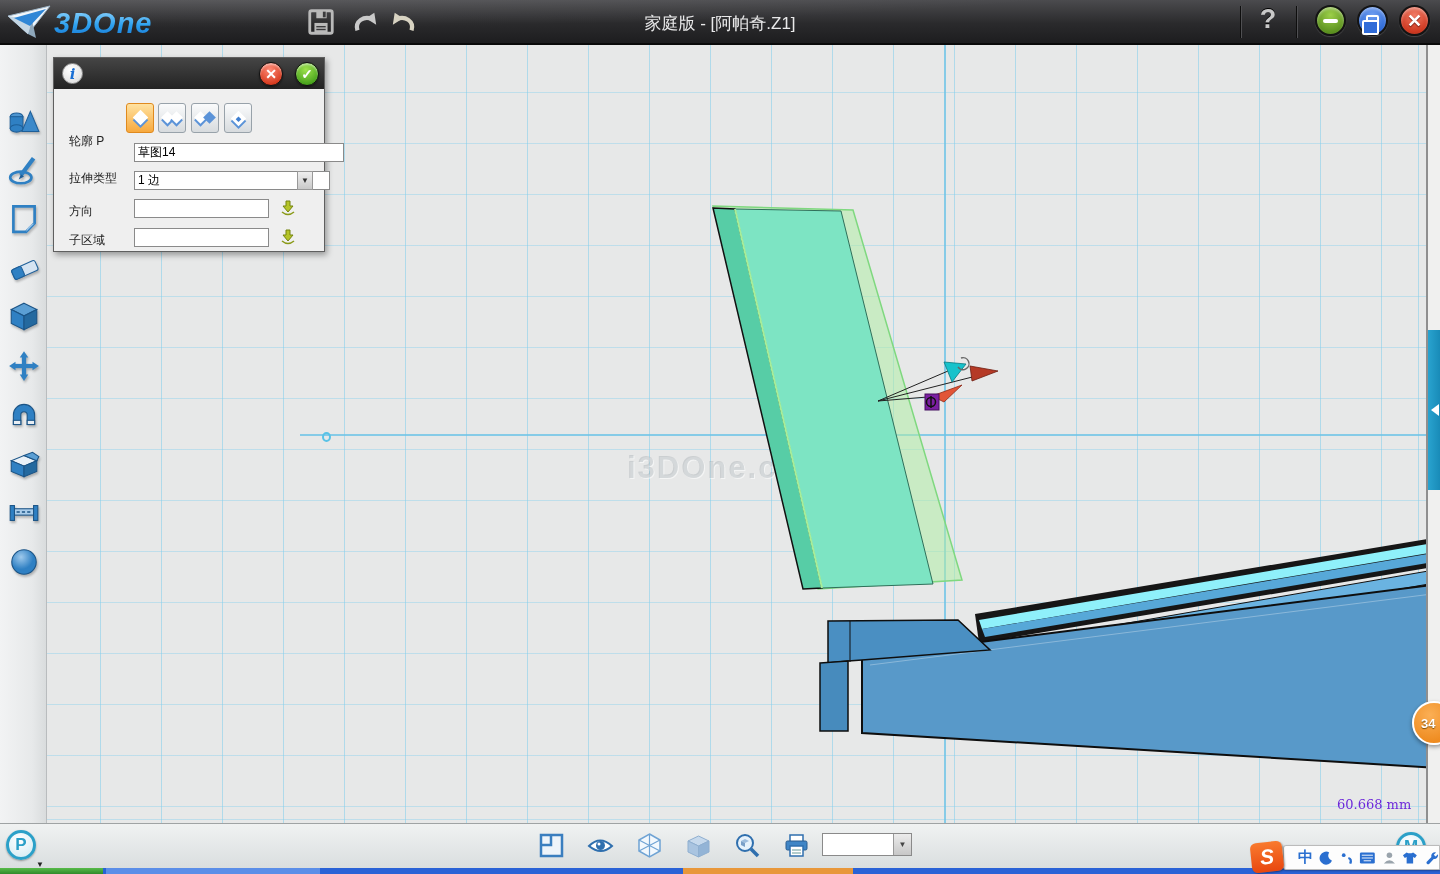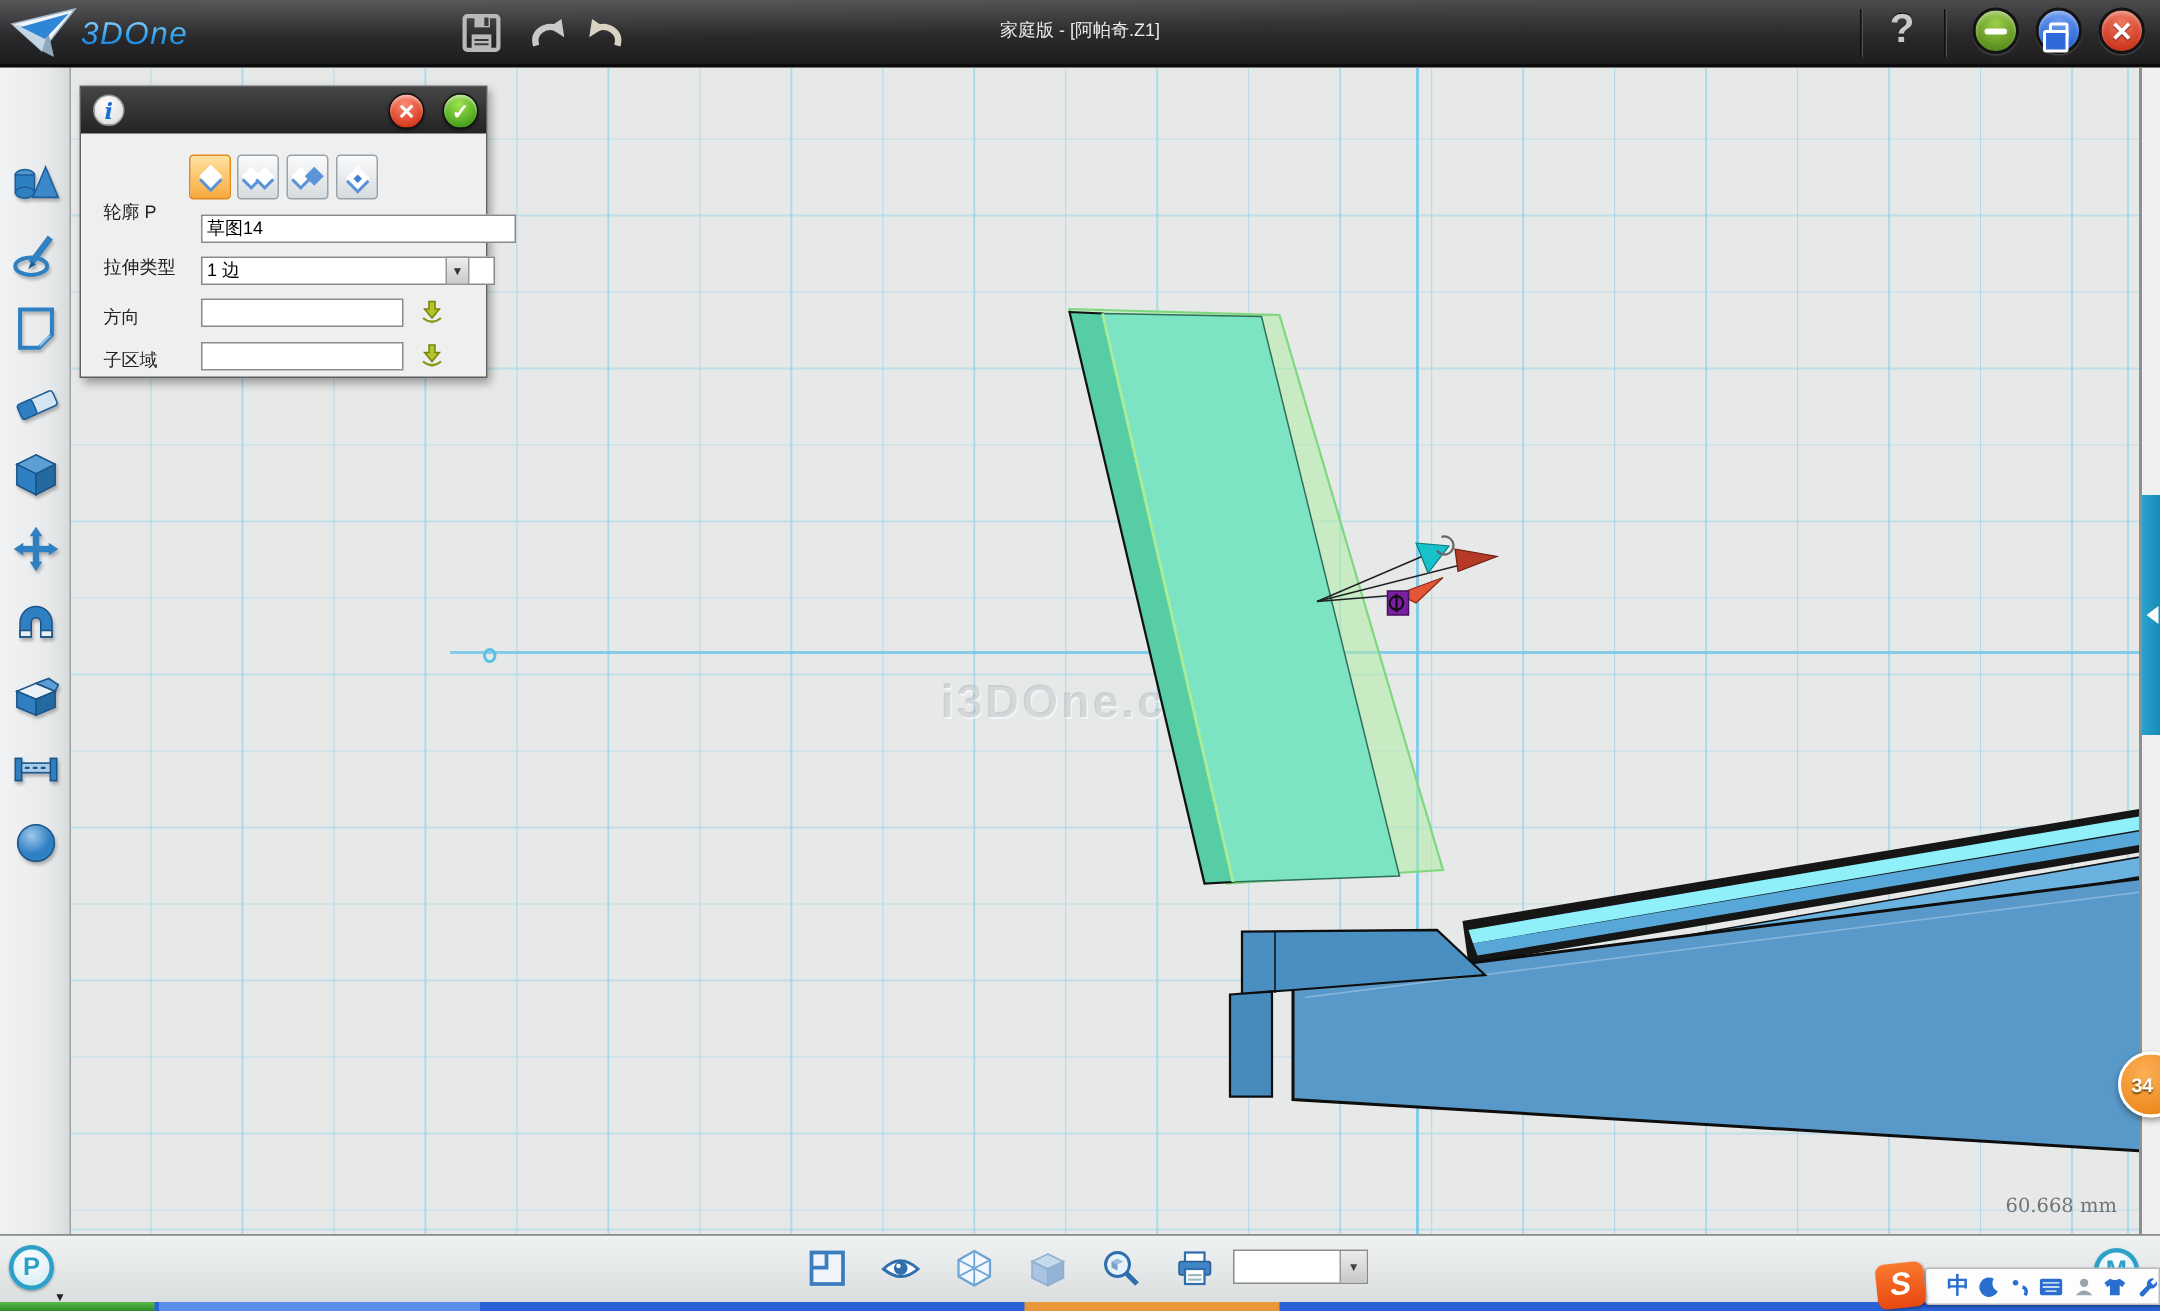--- a/index.html
+++ b/index.html
@@ -5,26 +5,26 @@
   * { margin:0; padding:0; box-sizing:border-box; }
   html,body { width:1440px; height:874px; overflow:hidden; background:#000;
               font-family:"Liberation Sans", sans-serif; }
 
   
   #titlebar { position:absolute; left:0; top:0; width:1440px; height:45px;
     background: radial-gradient(ellipse at 16% -60%, rgba(255,255,255,0.14), transparent 55%),
                 linear-gradient(#4b4b4e, #2a2a2c 55%, #1d1d1f);
     border-bottom:2px solid #0a0a0a; }
   #logo { position:absolute; left:6px; top:4px; display:flex; align-items:center; }
-  #logo-text { font-size:21px; font-weight:normal; font-style:italic; letter-spacing:1px;
+  #logo-text { font-size:29px; font-weight:bold; font-style:italic; letter-spacing:1px;
     background:linear-gradient(#9fdcff,#2da1f0 55%,#1470cc);
     -webkit-background-clip:text; background-clip:text; color:transparent; }
   .tb-ico { position:absolute; top:7px; width:30px; height:30px; cursor:pointer; }
   #title-text { position:absolute; left:0; right:0; top:12px; text-align:center;
-    color:#e9e9ea; font-size:12px; }
+    color:#e9e9ea; font-size:17px; }
   #help-q { position:absolute; left:1254px; top:4px; width:28px; font-size:27px;
     font-weight:bold; color:#c9c9c9; text-align:center; cursor:pointer;
     text-shadow:0 -1px 0 #000; }
   .winbtn { position:absolute; top:5px; width:31px; height:31px; border-radius:50%;
     border:2px solid #141414; box-shadow:0 1px 1px rgba(255,255,255,0.18), inset 0 2px 3px rgba(255,255,255,0.45);
     display:flex; align-items:center; justify-content:center; cursor:pointer; }
   #btn-min  { left:1315px; background:radial-gradient(circle at 50% 30%, #9ccf4a, #5f9421 70%, #4a7a18); }
   #btn-rest { left:1357px; background:radial-gradient(circle at 50% 30%, #6f9df0, #2f6bd8 70%, #2353b4); }
   #btn-close{ left:1399px; background:radial-gradient(circle at 50% 30%, #f07a64, #cf3a22 70%, #a82a16); }
   #btn-min .bar { width:15px; height:4px; background:#fff; border-radius:2px; }
@@ -51,21 +51,21 @@
       repeating-linear-gradient(to bottom, rgba(140,210,238,0.45) 0 1px, transparent 1px 51px);
     background-position:-8px -4px; }
   #grid-v-accent { position:absolute; left:897px; top:0; width:2px; height:778px; background:rgba(110,195,230,0.8); }
   #grid-h-accent { position:absolute; left:253px; top:389px; height:2px; width:1126px; background:rgba(110,195,230,0.8); }
   #origin-dot { position:absolute; left:275px; top:387px; width:9px; height:10px;
     border:2px solid #59c2e6; border-radius:50%; }
   #watermark { position:absolute; left:580px; top:405px; font-size:31px; font-weight:bold;
     letter-spacing:2px; color:rgba(140,150,155,0.30);
     text-shadow:1px 1px 0 rgba(255,255,255,0.55); }
   #dim-label { position:absolute; left:1290px; top:752px; font-family:"DejaVu Serif", serif;
-    font-size:13px; color:#737373; }
+    font-size:13px; color:#6d28d9; }
   #scene { position:absolute; inset:0; }
 
   
   #right-strip { position:absolute; left:1426px; top:45px; width:14px; height:778px;
     background:#f0f0ef; border-left:2px solid #8f8f8f; }
   #right-tab { position:absolute; left:0; top:285px; width:14px; height:160px;
     background:linear-gradient(to right,#29a3cf,#1687b4); cursor:pointer;
     display:flex; align-items:center; justify-content:center; }
   #right-tab .tri { width:0; height:0; border-top:6px solid transparent;
     border-bottom:6px solid transparent; border-right:8px solid #fff; }

